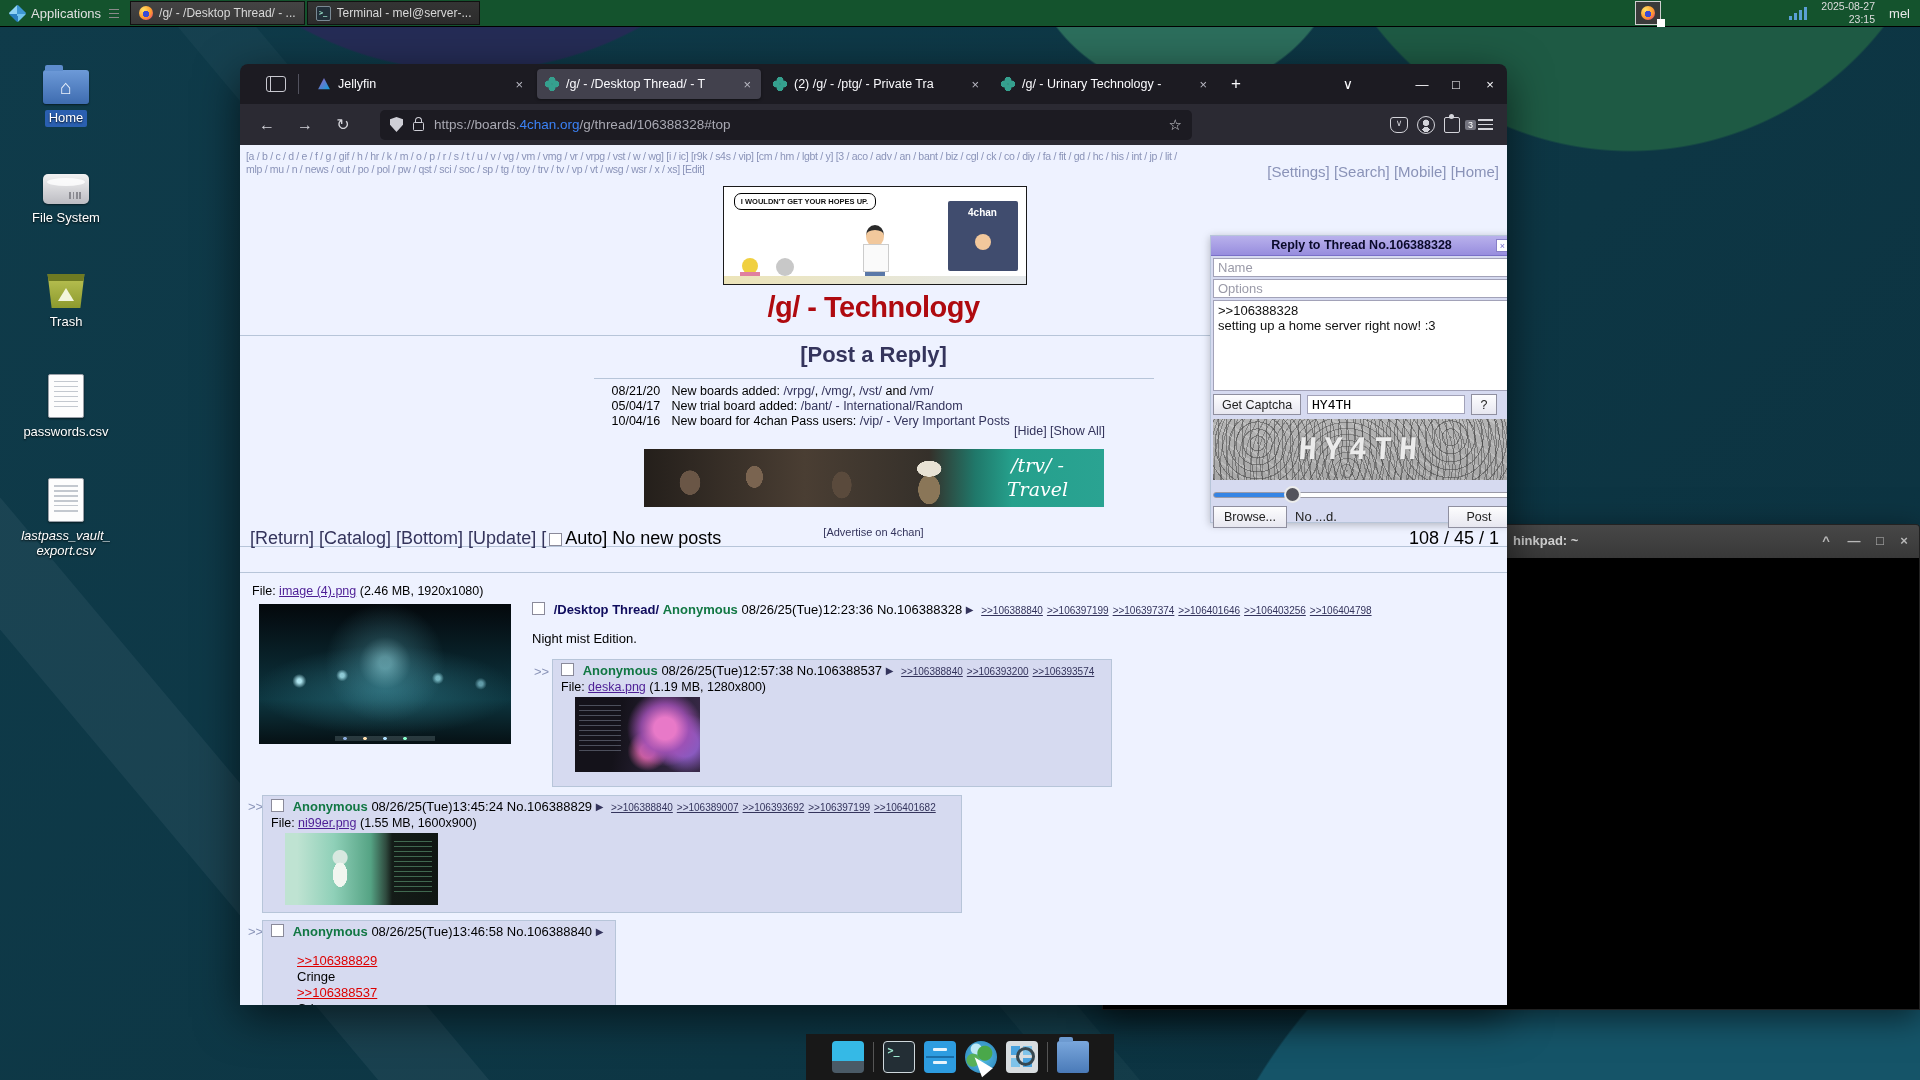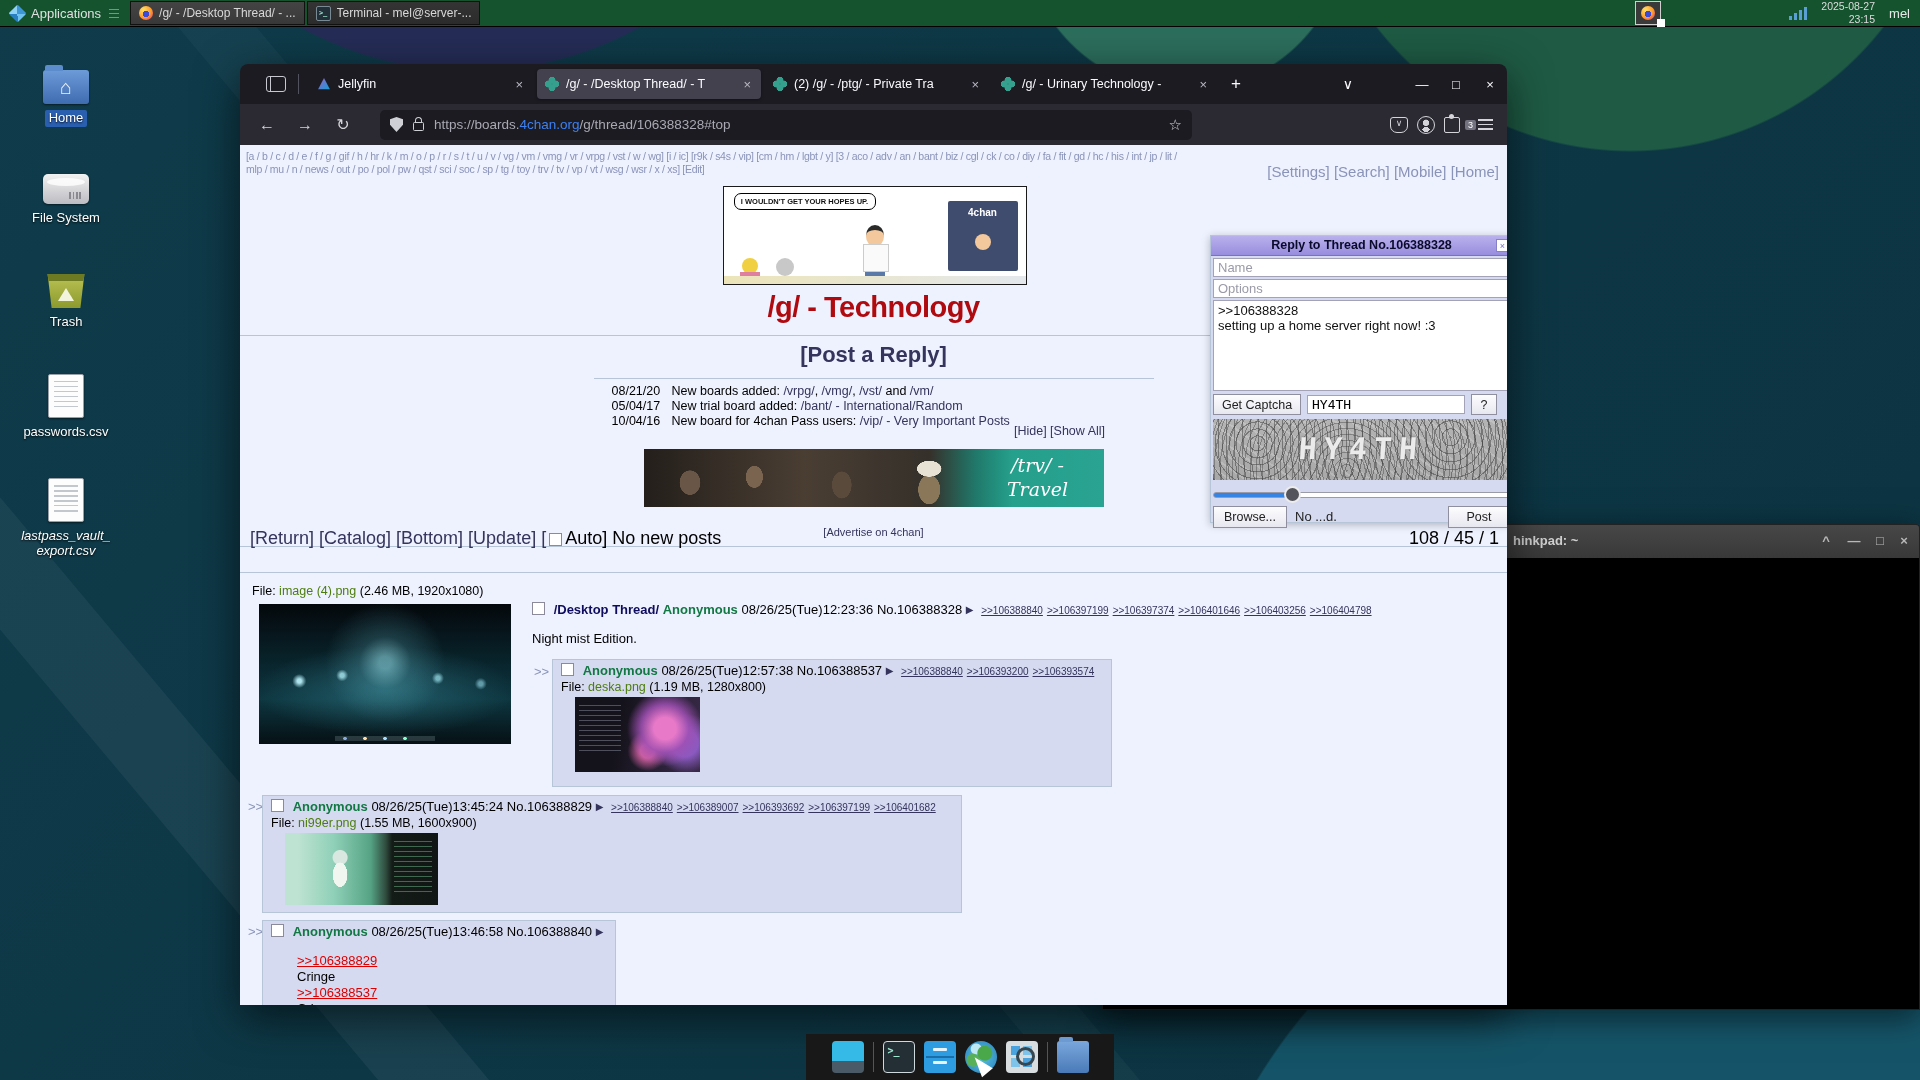--- a/index.html
+++ b/index.html
@@ -138,21 +138,21 @@
   #ad-text{position:absolute;right:6px;top:4px;width:120px;text-align:center;color:#fff;font-family:"DejaVu Serif",serif;font-style:italic;font-size:19px;line-height:24px;}
   #advertise{position:absolute;top:381px;width:100%;text-align:center;font-size:11px;color:#34345c;}
   #hr3{top:401px;}
   #controls{position:absolute;top:383px;left:10px;right:8px;font-size:18px;color:#34345c;}
   #controls .blk{color:#000;}
   #stats{float:right;color:#000;}
   #hr4{top:427px;}
   .chk{display:inline-block;width:11px;height:11px;background:#fff;border:1px solid #8a8a9a;vertical-align:-2px;margin:0 3px;}
   .p-chk{display:inline-block;width:11px;height:11px;background:#fff;border:1px solid #8a8a9a;vertical-align:-1px;margin-right:5px;}
   #op-file{position:absolute;top:439px;left:12px;font-size:12.5px;}
-  .filelink{color:#4d7c0f;}
+  .filelink{color:#4c1d95;text-decoration:underline;}
   #op-thumb{position:absolute;top:459px;left:19px;width:252px;height:140px;background:
       radial-gradient(circle at 50% 42%, rgba(150,225,235,.55) 0 6px, rgba(90,170,185,.25) 26px, rgba(0,0,0,0) 60px),
       radial-gradient(circle at 16% 55%, rgba(190,245,255,.9) 0 2px, rgba(0,0,0,0) 7px),
       radial-gradient(circle at 33% 51%, rgba(180,240,250,.8) 0 2px, rgba(0,0,0,0) 6px),
       radial-gradient(circle at 71% 53%, rgba(160,230,240,.7) 0 2px, rgba(0,0,0,0) 6px),
       radial-gradient(circle at 88% 57%, rgba(150,220,235,.6) 0 2px, rgba(0,0,0,0) 6px),
       radial-gradient(ellipse 130px 45px at 50% 62%, rgba(55,135,150,.5), rgba(0,0,0,0)),
       linear-gradient(#04080c 0%,#09242c 42%,#0d3640 68%,#061014 100%);}
   #op-thumb::after{content:"";position:absolute;left:30%;bottom:3px;width:40%;height:5px;background:
       radial-gradient(circle at 10% 50%, #8ad 0 1.5px, rgba(0,0,0,0) 2px),

